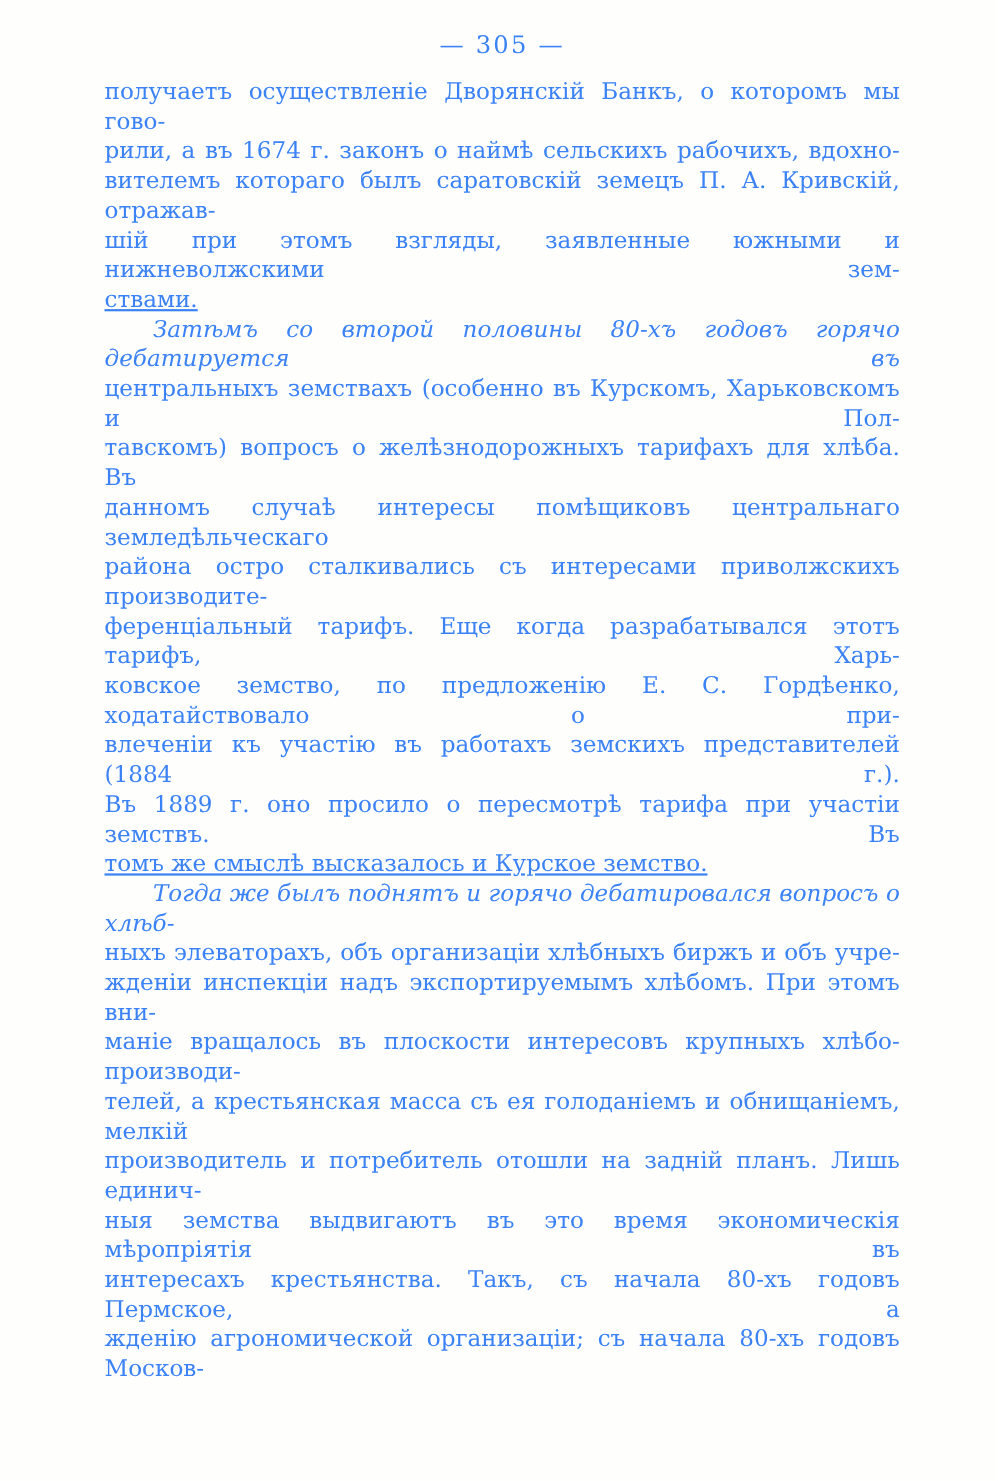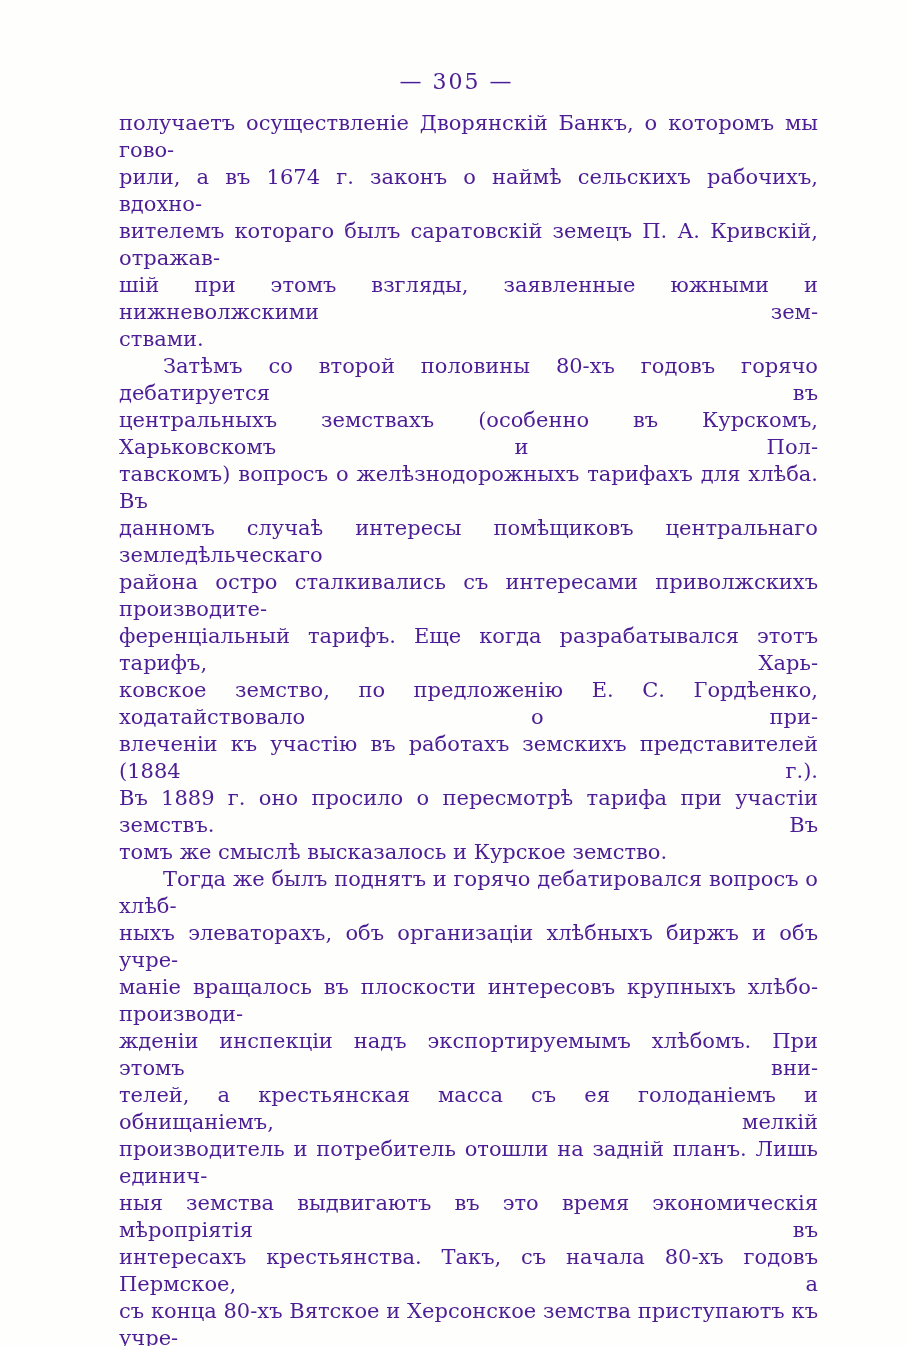--- a/index.html
+++ b/index.html
@@ -2,48 +2,48 @@
 <html><head>
 <meta charset="utf-8">
 <style>
   html, body { margin: 0; padding: 0; background: #ffffff; }
   .page {
     position: relative;
     width: 907px;
     height: 1346px;
     margin: 0 auto;
     background: #fefefc;
-    color: #4c1d95;
+    color: #3b82f6;
     font-family: "DejaVu Serif", "Liberation Serif", serif;
     overflow: hidden;
     box-sizing: border-box;
-    padding: 68px 89px 0 95px;
+    padding: 28px 89px 0 95px;
   }
   .page-number {
     text-align: center;
     font-size: 22px;
     line-height: 28px;
     letter-spacing: 2px;
     margin-bottom: 14px;
   }
   .body-text { font-size: 21px; }
   .line {
     line-height: 27px;
     text-align: justify;
     text-align-last: justify;
     -moz-text-align-last: justify;
     white-space: normal;
-    margin-left: 24px;
   }
   .line.last {
     text-align: center;
     text-align-last: left;
+    text-decoration: underline;
     -moz-text-align-last: left;
   }
-  .para.indent .line:first-child { text-indent: 44px; }
+  .para.indent .line:first-child { text-indent: 44px; font-style: italic; }
 </style>
 </head>
 <body>
 
 <div class="page">
   <div class="page-number">— 305 —</div>
 
   <div class="body-text">
       <div class="para">
         <div class="line">получаетъ осуществленіе Дворянскій Банкъ, о которомъ мы гово-</div>
@@ -60,24 +60,23 @@
         <div class="line">района остро сталкивались съ интересами приволжскихъ производите-</div>
         <div class="line">ференціальный тарифъ. Еще когда разрабатывался этотъ тарифъ, Харь-</div>
         <div class="line">ковское земство, по предложенію Е. С. Гордѣенко, ходатайствовало о при-</div>
         <div class="line">влеченіи къ участію въ работахъ земскихъ представителей (1884 г.).</div>
         <div class="line">Въ 1889 г. оно просило о пересмотрѣ тарифа при участіи земствъ. Въ</div>
         <div class="line last">томъ же смыслѣ высказалось и Курское земство.</div>
       </div>
       <div class="para indent">
         <div class="line">Тогда же былъ поднятъ и горячо дебатировался вопросъ о хлѣб-</div>
         <div class="line">ныхъ элеваторахъ, объ организаціи хлѣбныхъ биржъ и объ учре-</div>
+        <div class="line">жденіи инспекціи надъ экспортируемымъ хлѣбомъ. При этомъ вни-</div>
         <div class="line">маніе вращалось въ плоскости интересовъ крупныхъ хлѣбо-производи-</div>
-        <div class="line">жденіи инспекціи надъ экспортируемымъ хлѣбомъ. При этомъ вни-</div>
         <div class="line">телей, а крестьянская масса съ ея голоданіемъ и обнищаніемъ, мелкій</div>
         <div class="line">производитель и потребитель отошли на задній планъ. Лишь единич-</div>
         <div class="line">ныя земства выдвигаютъ въ это время экономическія мѣропріятія въ</div>
         <div class="line">интересахъ крестьянства. Такъ, съ начала 80-хъ годовъ Пермское, а</div>
-        <div class="line">съ конца 80-хъ Вятское и Херсонское земства приступаютъ къ учре-</div>
         <div class="line">жденію агрономической организаціи; съ начала 80-хъ годовъ Москов-</div>
       </div>
     </div>
 
 </div>
 
 </body></html>

